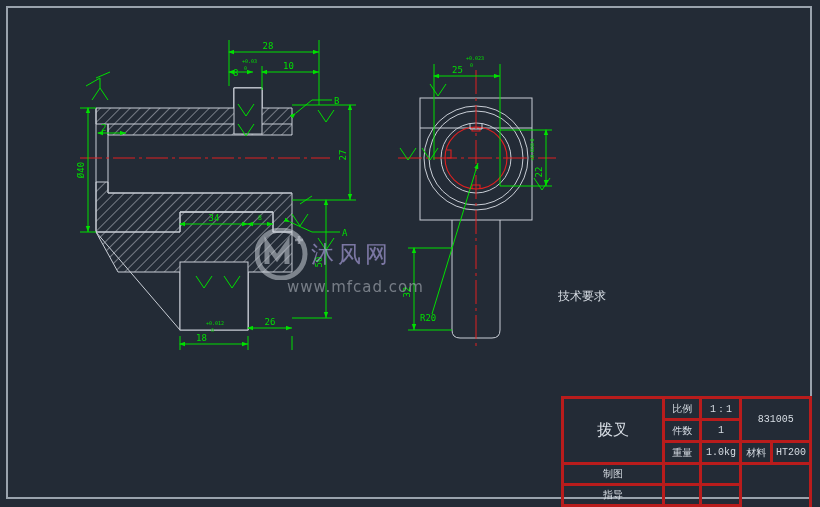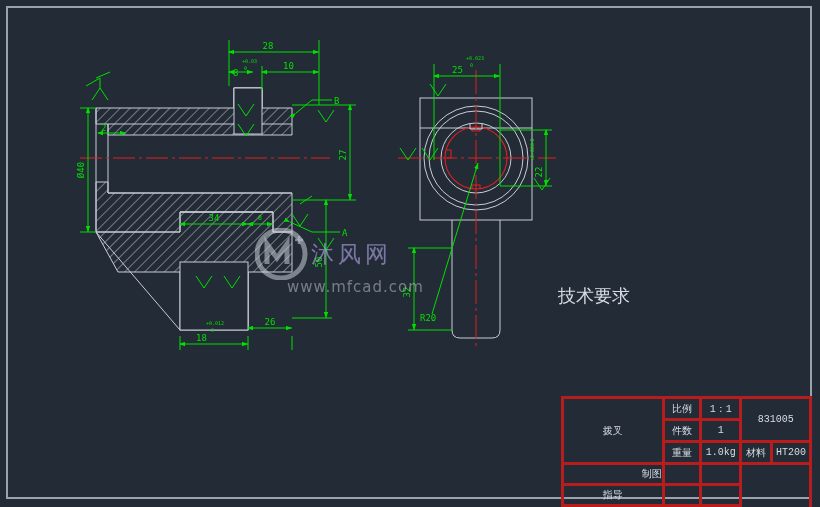--- a/index.html
+++ b/index.html
@@ -5,21 +5,21 @@
   html,body{margin:0;padding:0;background:#1f2630;}
   body{width:820px;height:507px;overflow:hidden;
        font-family:"DejaVu Sans","Liberation Sans",sans-serif;}
   #stage{position:relative;width:820px;height:507px;background:#232b36;}
   #frame{position:absolute;left:6px;top:6px;width:806px;height:493px;
          border:2px solid #9aa3ad;box-sizing:border-box;}
   svg.layer{position:absolute;left:0;top:0;width:820px;height:507px;}
   .dimtext{fill:#00e000;font-size:9px;font-family:"DejaVu Sans Mono","Liberation Mono",monospace;}
   .dimtext.s{font-size:6.5px;}
   .dimtext.t{font-size:5px;}
-  .note{position:absolute;color:#d7dde4;font-size:18px;line-height:24px;
+  .note{position:absolute;color:#d7dde4;font-size:12px;line-height:24px;
         font-family:"DejaVu Sans","Liberation Sans",sans-serif;white-space:nowrap;}
   .tb{position:absolute;border-collapse:collapse;}
   .tb td{border:3px solid #b91c1c;color:#d7dde4;text-align:center;
          font-size:10px;font-family:Liberation Mono, monospace;padding:0;}
   .wm{position:absolute;pointer-events:none;}
   .wmtxt{color:#c4b5fd;opacity:.55;font-size:23px;font-weight:normal;letter-spacing:4px;}
   .wmurl{color:#c9ced6;opacity:.5;font-size:15px;letter-spacing:1px;}
 </style>
 </head>
 <body>
@@ -218,37 +218,37 @@
       <span class="wmtxt">沐风网</span>
     </div>
     <div class="wmurl" style="margin-left:32px;margin-top:-2px;">www.mfcad.com</div>
   </div>
 
   <div class="note" style="left:558px;top:284px;">技术要求</div>
 
   <table class="tb" style="left:561px;top:396px;width:251px;">
     <tbody>
         <tr>
-      <td rowspan="3" style="width:110px;height:20px;font-size:10px;">拨叉</td>
+      <td rowspan="3" style="width:110px;height:20px;font-size:16px;">拨叉</td>
       <td style="width:36px;height:19px;">比例</td>
       <td style="width:38px;margin-top:20px;">1：1</td>
       <td rowspan="2" colspan="2" style="width:67px;">831005</td>
     </tr>
     <tr>
       <td style="height:19px;">件数</td>
       <td>1</td>
     </tr>
     <tr>
       <td style="height:19px;">重量</td>
       <td>1.0kg</td>
       <td style="width:30px;">材料</td>
       <td style="width:37px;margin-top:24px;">HT200</td>
     </tr>
     <tr>
-      <td style="width:34px;height:18px;text-align:right;">制图</td>
+      <td style="width:34px;height:18px;">制图</td>
       <td style="width:38px;"></td>
       <td style="width:38px;"></td>
       <td colspan="2" rowspan="3"></td>
     </tr>
     <tr>
       <td style="height:18px;">指导</td>
       <td></td>
       <td></td>
     </tr>
     <tr>

